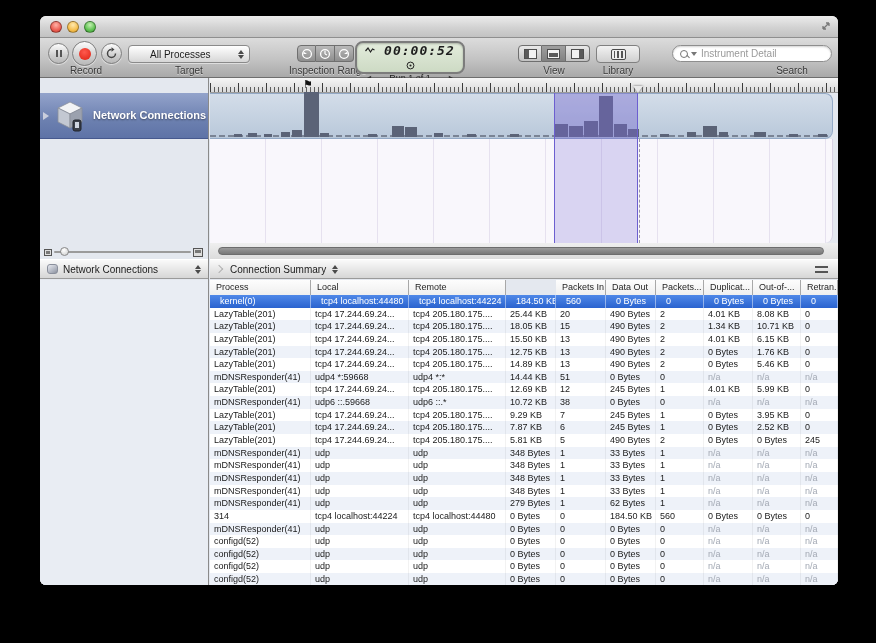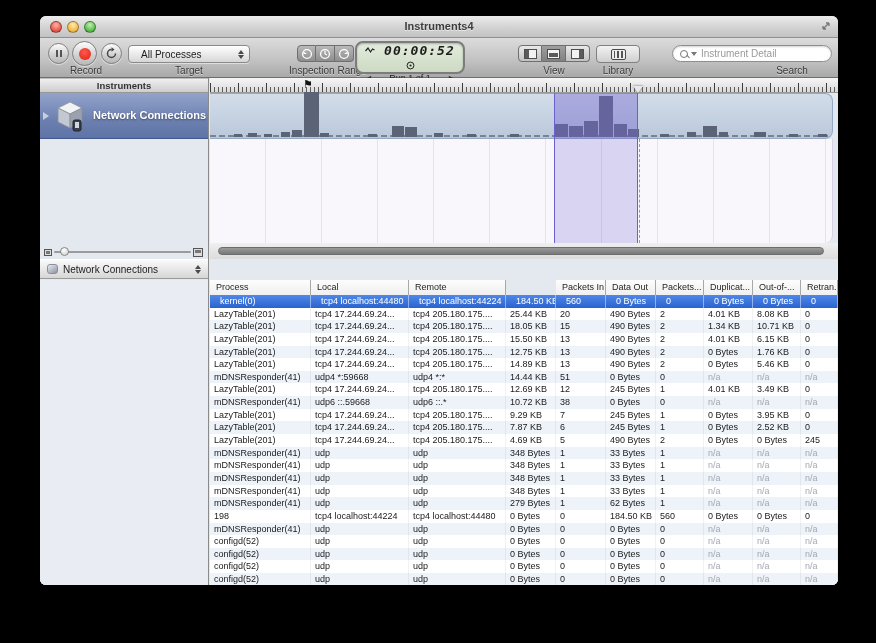--- a/index.html
+++ b/index.html
@@ -21,21 +21,21 @@
   
   .toolbar { position:absolute; left:0; top:22px; width:100%; height:40px;
              background:linear-gradient(#dcdcdc,#c3c3c3 55%,#a9a9a9); border-bottom:1px solid #6e6e6e; }
   .tlabel { position:absolute; bottom:1px; font-size:10px; color:#3a3a3a; text-shadow:0 1px 0 rgba(255,255,255,.5); transform:translateX(-50%); white-space:nowrap; }
   .roundbtn { position:absolute; border-radius:50%; background:linear-gradient(#fdfdfd,#cfcfcf 60%,#b8b8b8);
               border:1px solid #7e7e7e; box-shadow:0 1px 1px rgba(255,255,255,.6); display:flex; align-items:center; justify-content:center; }
   .pause-bars { display:flex; gap:2px; } .pause-bars i { width:2px; height:7px; background:#555; }
   .recdot { width:12px; height:12px; border-radius:50%; background:radial-gradient(circle at 45% 35%, #ff5a4e, #dd1f10); }
   .select { position:absolute; left:88px; top:7px; width:122px; height:18px; border:1px solid #8a8a8a; border-radius:4px;
             background:linear-gradient(#ffffff,#e9e9e9 55%,#d6d6d6); font-size:10px; color:#1c1c1c;
-            display:flex; align-items:center; padding-left:12px; box-shadow:0 1px 0 rgba(255,255,255,.5); }
+            display:flex; align-items:center; padding-left:21px; box-shadow:0 1px 0 rgba(255,255,255,.5); }
   .updown { margin-left:auto; margin-right:5px; display:flex; flex-direction:column; gap:1px; }
   .updown i { width:0; height:0; border-left:3px solid transparent; border-right:3px solid transparent; }
   .updown i.u { border-bottom:4px solid #4a4a4a; } .updown i.d { border-top:4px solid #4a4a4a; }
   .seg { position:absolute; display:flex; }
   .seg .s { width:19px; height:17px; border:1px solid #6f6f6f; border-left-width:0; background:linear-gradient(#b9b9b9,#8e8e8e);
             display:flex; align-items:center; justify-content:center; }
   .seg .s:first-child { border-left-width:1px; border-radius:4px 0 0 4px; }
   .seg .s:last-child { border-radius:0 4px 4px 0; }
   .seg.view .s { width:24px; background:linear-gradient(#e9e9e9,#c2c2c2); }
   .seg.view .s.on { background:linear-gradient(#9f9f9f,#818181); }
@@ -134,21 +134,20 @@
 </style>
 </head>
 <body>
 
 <div class="window">
 
   <div class="titlebar">
     <span class="tl red"></span>
     <span class="tl yellow"></span>
     <span class="tl green"></span>
-    <div class="title">Instruments4</div>
     <svg class="grip" viewBox="0 0 14 14">
       <path d="M4 10 L10 4 M10 4 L7 4 M10 4 L10 7 M4 10 L7 10 M4 10 L4 7" stroke="#5a5a5a" stroke-width="1.3" fill="none"></path>
     </svg>
   </div>
 
   <div class="toolbar">
     <div class="roundbtn" style="left:8px;top:5px;width:21px;height:21px;">
       <span class="pause-bars">
           <i></i>
           <i></i>
@@ -246,21 +245,20 @@
       <span class="mag"></span>
       <span class="magdrop"></span>
       <span>Instrument Detail</span>
     </div>
     <div class="tlabel" style="left:712px;margin-left:40px;">Search</div>
   </div>
 
   <div class="main">
 
     <div class="leftpane">
-      <div class="panehdr">Instruments</div>
       <div class="instrow">
         <span class="disc"></span>
         <svg width="30" height="32" viewBox="0 0 30 32" style="margin-left:6px;flex:none">
           <polygon points="15,2 27,8 15,14 3,8" fill="#f2f3f5" stroke="#8a8f99" stroke-width="0.8"></polygon>
           <polygon points="3,8 15,14 15,28 3,22" fill="#c3c8d2" stroke="#8a8f99" stroke-width="0.8"></polygon>
           <polygon points="27,8 15,14 15,28 27,22" fill="#9ba1ae" stroke="#8a8f99" stroke-width="0.8"></polygon>
           <rect x="18" y="20" width="8" height="11" rx="2" fill="#3a3f4a" stroke="#20242c"></rect>
           <rect x="20" y="22" width="4" height="6" fill="#cfd6e2"></rect>
         </svg>
         <span class="instname"><span>Network Connections</span><span class="ibadge">i</span></span>
@@ -325,20 +323,29 @@
       </div>
       <div class="lavender"></div>
       <div class="selrange" id="selrange" style="left: 344px; width: 84px;">
           <div class="tracktint"></div>
         </div>
       <div class="timeline-dash" id="headline" style="left: 429px;"></div>
       <div class="hscroll">
           <div class="thumb"></div>
         </div>
 
+      <div class="crumbbar">
+        <span class="chev"></span>
+        <span>Connection Summary</span>
+        <span class="updown" style="margin-left:6px;">
+            <i class="u"></i>
+            <i class="d"></i>
+          </span>
+        <span class="burger"></span>
+      </div>
 
       <div class="thead gridcols" id="thead">
           <div class="hcell">Process</div>
           <div class="hcell">Local</div>
           <div class="hcell">Remote</div>
           <div class="hcell sorted">Data In<span class="sortarr"></span></div>
           <div class="hcell">Packets In</div>
           <div class="hcell">Data Out</div>
           <div class="hcell">Packets...</div>
           <div class="hcell">Duplicat...</div>
@@ -432,21 +439,21 @@
           </div>
           <div class="trow gridcols">
             <div class="tcell">LazyTable(201)</div>
             <div class="tcell">tcp4 17.244.69.24...</div>
             <div class="tcell">tcp4 205.180.175....</div>
             <div class="tcell">12.69 KB</div>
             <div class="tcell">12</div>
             <div class="tcell">245 Bytes</div>
             <div class="tcell">1</div>
             <div class="tcell">4.01 KB</div>
-            <div class="tcell">3.49 KB</div>
+            <div class="tcell">5.99 KB</div>
             <div class="tcell">0</div>
           </div>
           <div class="trow gridcols alt">
             <div class="tcell">mDNSResponder(41)</div>
             <div class="tcell">udp6 ::.59668</div>
             <div class="tcell">udp6 ::.*</div>
             <div class="tcell">10.72 KB</div>
             <div class="tcell">38</div>
             <div class="tcell">0 Bytes</div>
             <div class="tcell">0</div>
@@ -475,21 +482,21 @@
             <div class="tcell">245 Bytes</div>
             <div class="tcell">1</div>
             <div class="tcell">0 Bytes</div>
             <div class="tcell">2.52 KB</div>
             <div class="tcell">0</div>
           </div>
           <div class="trow gridcols">
             <div class="tcell">LazyTable(201)</div>
             <div class="tcell">tcp4 17.244.69.24...</div>
             <div class="tcell">tcp4 205.180.175....</div>
-            <div class="tcell">4.69 KB</div>
+            <div class="tcell">5.81 KB</div>
             <div class="tcell">5</div>
             <div class="tcell">490 Bytes</div>
             <div class="tcell">2</div>
             <div class="tcell">0 Bytes</div>
             <div class="tcell">0 Bytes</div>
             <div class="tcell">245</div>
           </div>
           <div class="trow gridcols alt">
             <div class="tcell">mDNSResponder(41)</div>
             <div class="tcell">udp</div>
@@ -544,21 +551,21 @@
             <div class="tcell">udp</div>
             <div class="tcell">279 Bytes</div>
             <div class="tcell">1</div>
             <div class="tcell">62 Bytes</div>
             <div class="tcell">1</div>
             <div class="tcell na">n/a</div>
             <div class="tcell na">n/a</div>
             <div class="tcell na">n/a</div>
           </div>
           <div class="trow gridcols">
-            <div class="tcell">198</div>
+            <div class="tcell">314</div>
             <div class="tcell">tcp4 localhost:44224</div>
             <div class="tcell">tcp4 localhost:44480</div>
             <div class="tcell">0 Bytes</div>
             <div class="tcell">0</div>
             <div class="tcell">184.50 KB</div>
             <div class="tcell">560</div>
             <div class="tcell">0 Bytes</div>
             <div class="tcell">0 Bytes</div>
             <div class="tcell">0</div>
           </div>

